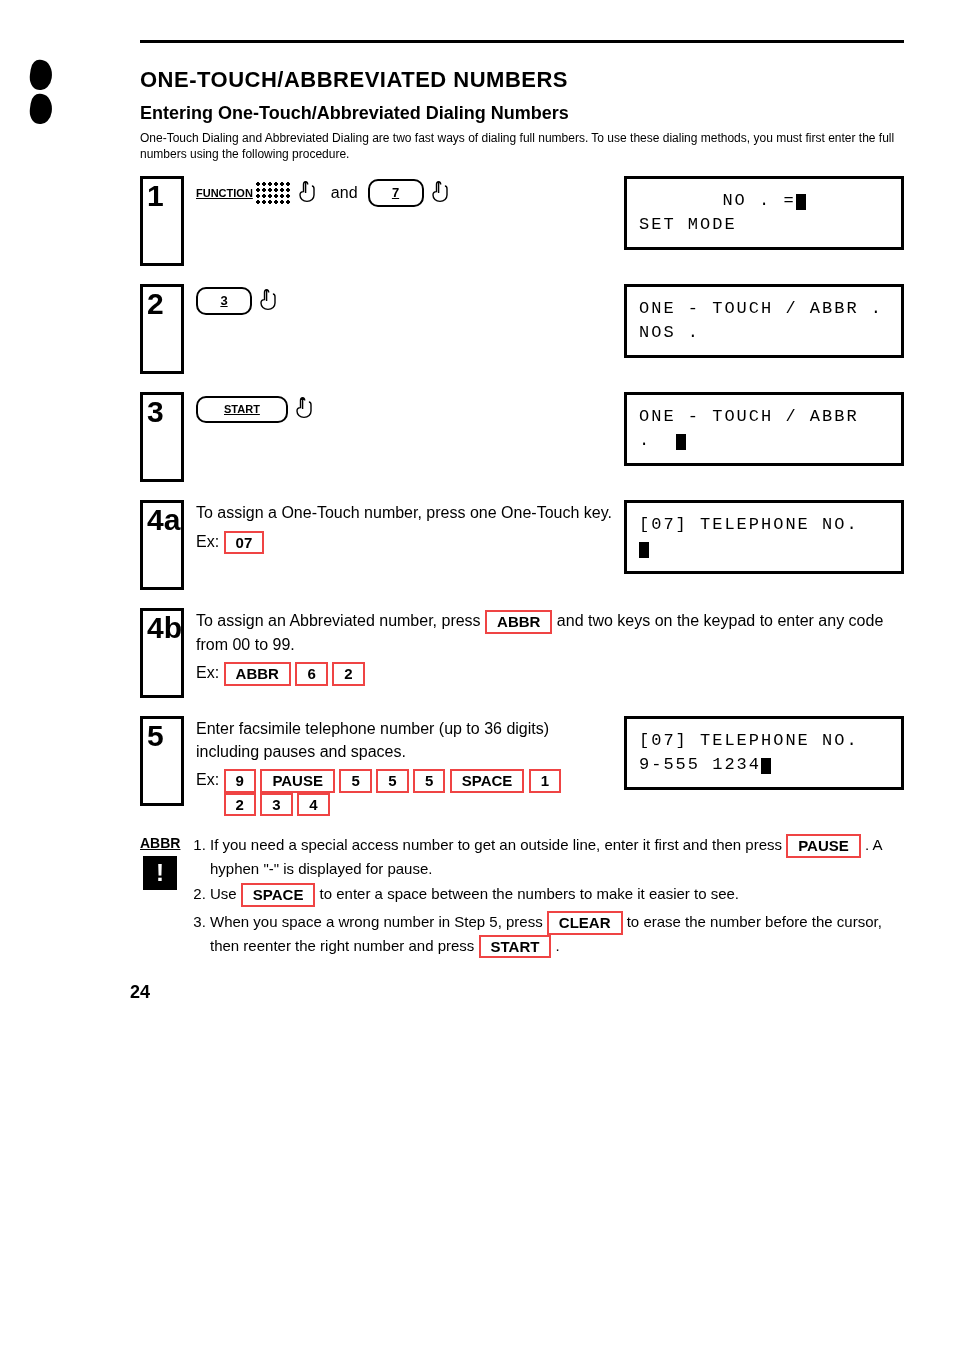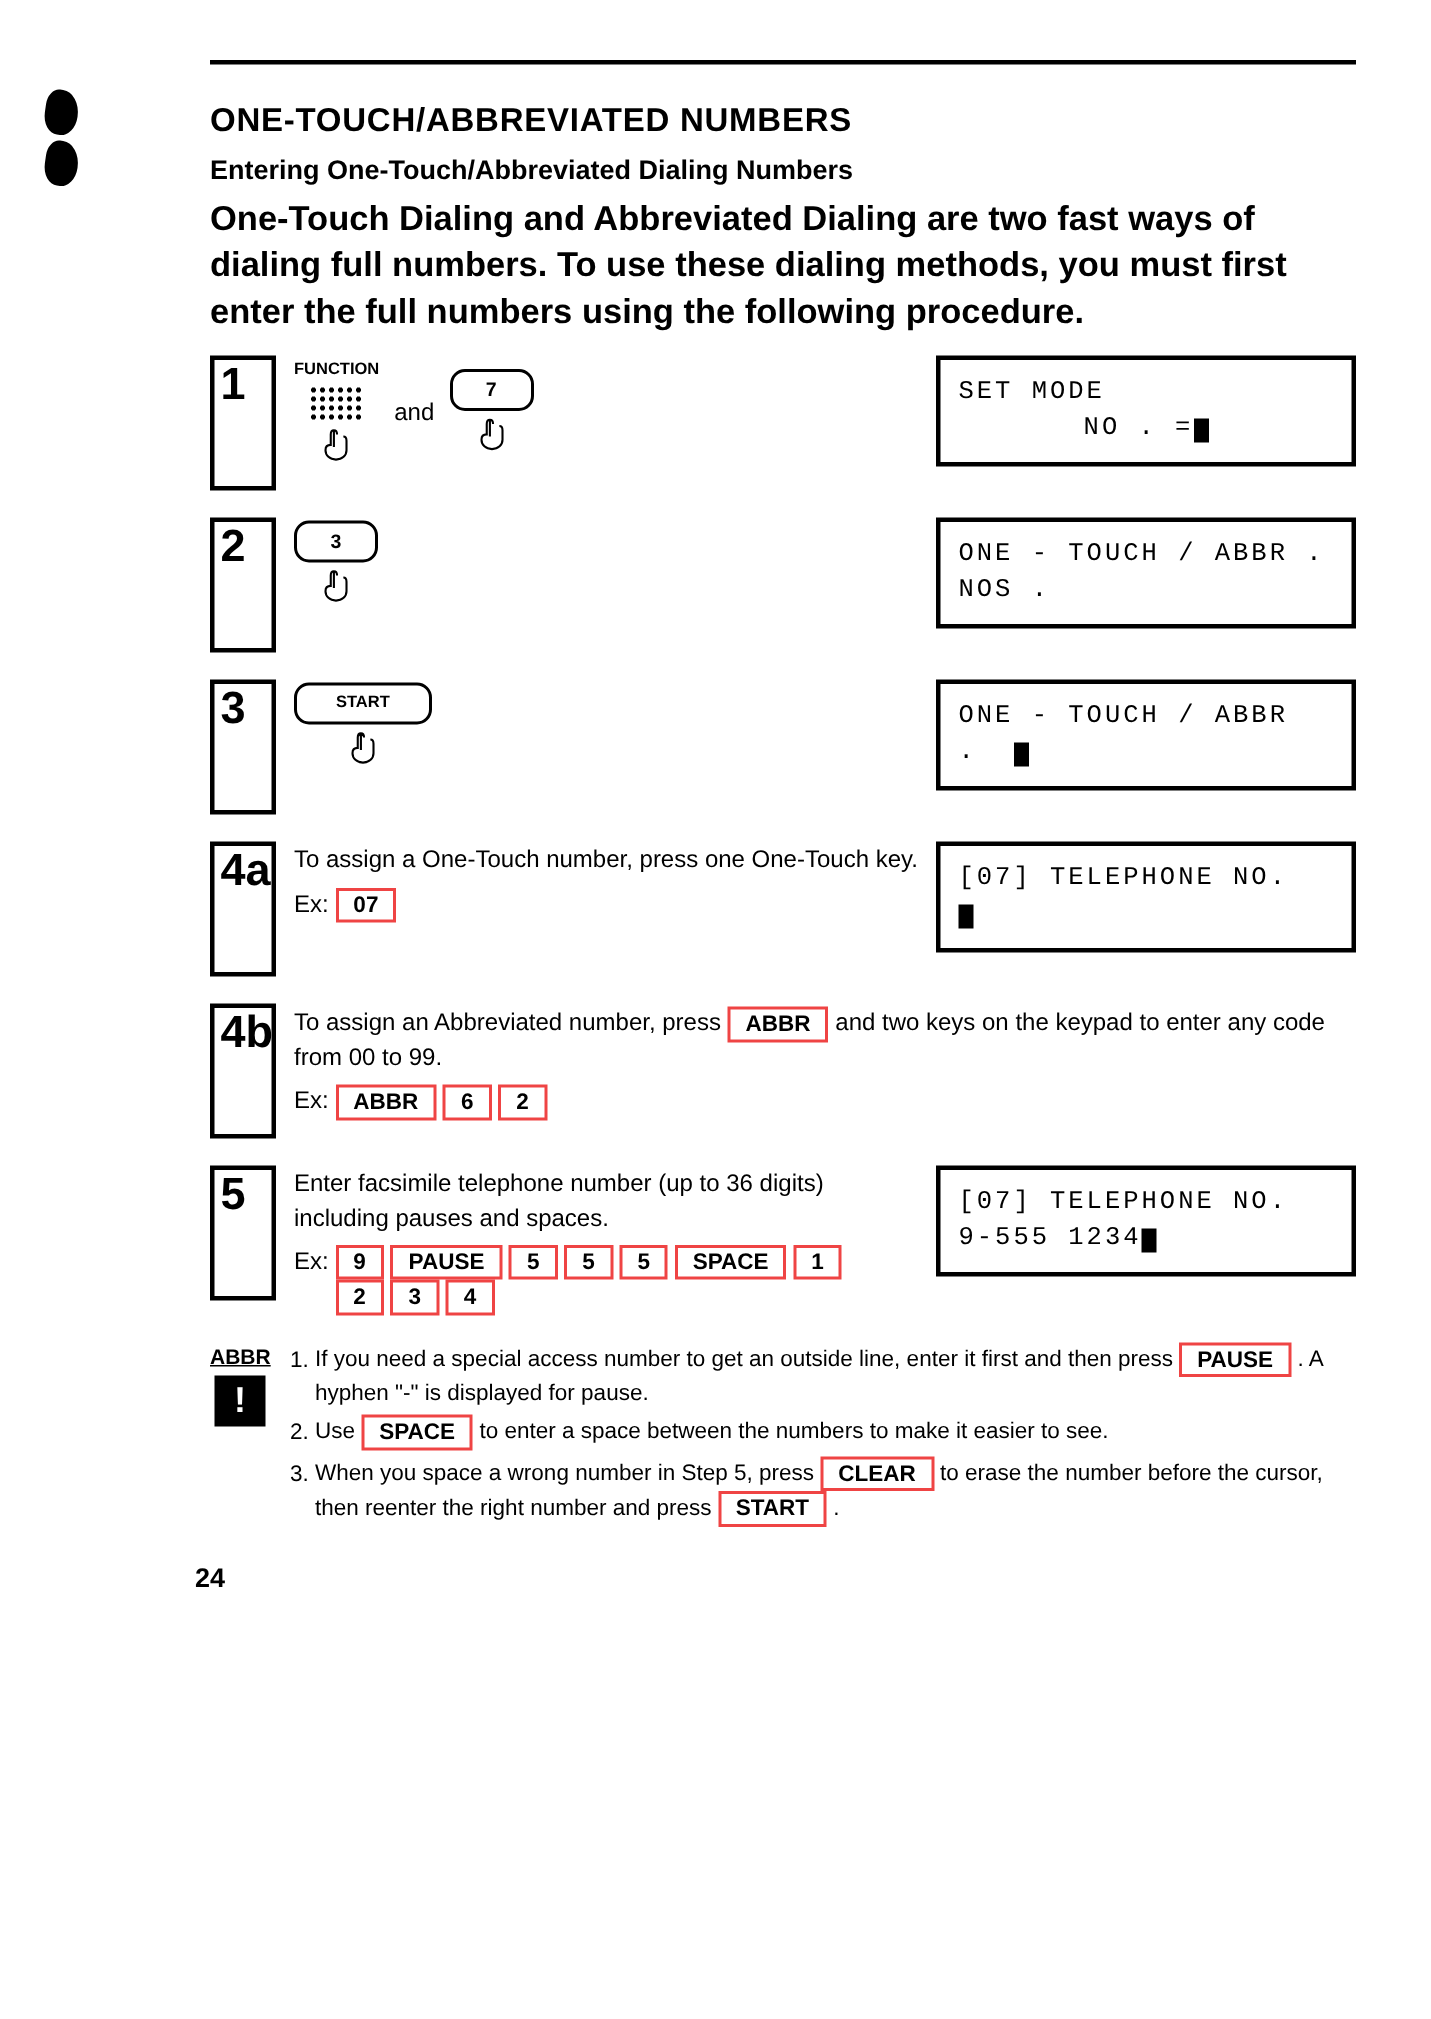--- a/index.html
+++ b/index.html
@@ -23,24 +23,23 @@
     font-weight: 900;
     margin: 0 0 10px 0;
     letter-spacing: 0.5px;
   }
   h2 {
     font-size: 18px;
     font-weight: 900;
     margin: 0 0 6px 0;
   }
   .intro {
-    font-size: 23px;
+    font-size: 12px;
     line-height: 1.35;
     margin-bottom: 14px;
-    font-weight: bold;
   }
   .step {
     display: flex;
     align-items: flex-start;
     margin-bottom: 18px;
     gap: 12px;
   }
   .step-num {
     width: 44px;
     height: 70px;
@@ -157,23 +156,24 @@
   .keypad-dots {
     display: inline-block;
     width: 36px;
     height: 24px;
     background:
       radial-gradient(#000 40%, transparent 41%) 0 0/6px 6px;
     vertical-align: middle;
   }
   .press-group {
     display: inline-flex;
-    flex-direction: column;
+    flex-direction: row;
     align-items: center;
     gap: 2px;
+    text-decoration: underline;
   }
   .ex { margin-top: 6px; }
   .left-binding {
     position: absolute;
     left: 30px;
     top: 60px;
     width: 30px;
   }
   .blob {
     width: 22px;
@@ -213,22 +213,22 @@
         <span>and</span>
         <div class="press-group">
           <span class="btn-shape">7</span>
           <svg class="hand" viewBox="0 0 40 40">
               <path d="M18 4v16m0-16c-2 0-3 2-3 4v10c-3 0-5 2-5 5 0 5 4 9 10 9s10-4 10-9v-9c0-2-1-4-3-4m-9-6c2 0 3 2 3 4" fill="none" stroke="#000" stroke-width="2"></path>
             </svg>
         </div>
       </div>
     </div>
     <div class="lcd">
+      <div style="text-align:center"><span>NO . =</span><span class="cursor"></span></div>
       <div>SET MODE</div>
-      <div style="text-align:center"><span>NO . =</span><span class="cursor"></span></div>
     </div>
   </div>
 
   <div class="step">
     <div class="step-num tall">2</div>
     <div class="step-body">
       <div class="press-group">
         <span class="btn-shape">3</span>
         <svg class="hand" viewBox="0 0 40 40">
             <path d="M18 4v16m0-16c-2 0-3 2-3 4v10c-3 0-5 2-5 5 0 5 4 9 10 9s10-4 10-9v-9c0-2-1-4-3-4m-9-6c2 0 3 2 3 4" fill="none" stroke="#000" stroke-width="2"></path>

